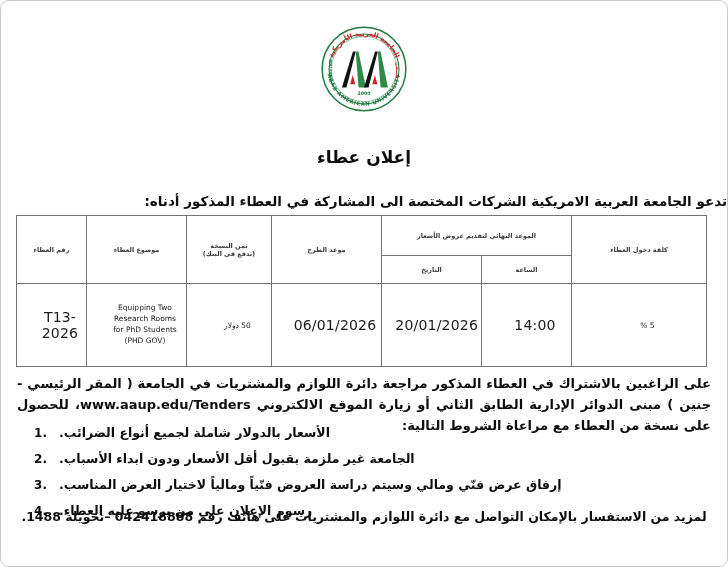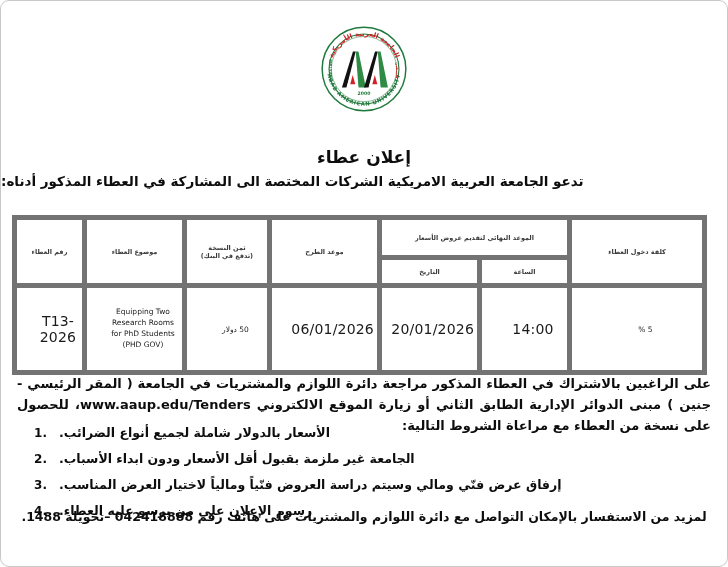--- a/index.html
+++ b/index.html
@@ -44,41 +44,41 @@
     left: 0;
     right: 0;
     text-align: center;
     font-size: 17px;
     font-weight: bold;
     color: #0d0d0d;
     letter-spacing: 0px;
   }
   .subtitle {
     position: absolute;
-    top: 172px;
+    top: 192px;
     left: 0;
     right: 0;
-    text-align: left;
+    text-align: right;
     font-size: 13.5px;
     font-weight: bold;
     color: #0d0d0d;
   }
 
   
   .tender-table {
     position: absolute;
     top: 214px;
     right: 20px;
     width: 690px;
     border-collapse: collapse;
     table-layout: fixed;
     background: #fff;
   }
   .tender-table td, .tender-table th {
-    border: 5px solid #737373;
+    border: 1px solid #737373;
     text-align: center;
     vertical-align: middle;
     color: #1a1a1a;
     padding: 2px 3px;
     font-weight: normal;
   }
   .tender-table th {
     font-size: 6.5px;
     font-weight: bold;
     color: #3a3a3a;

